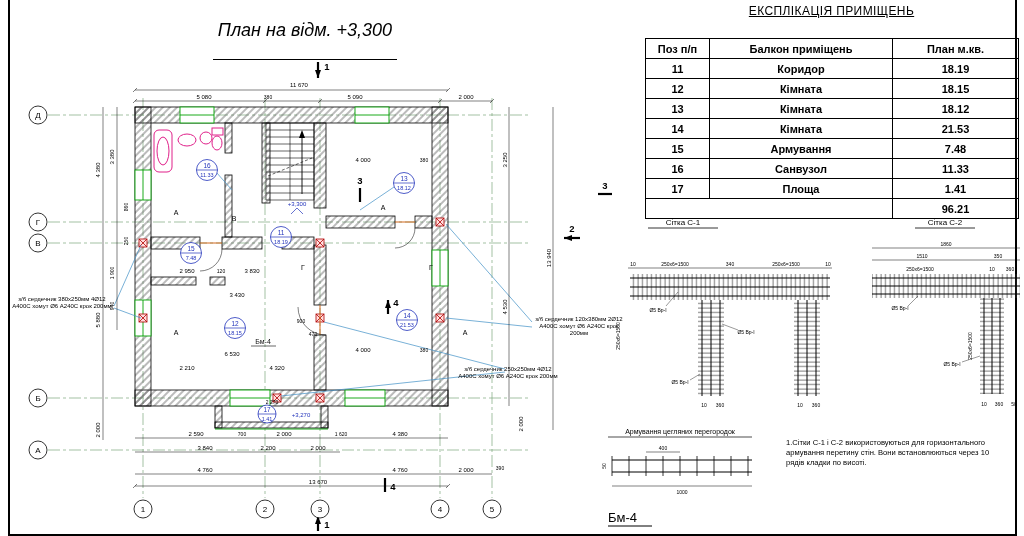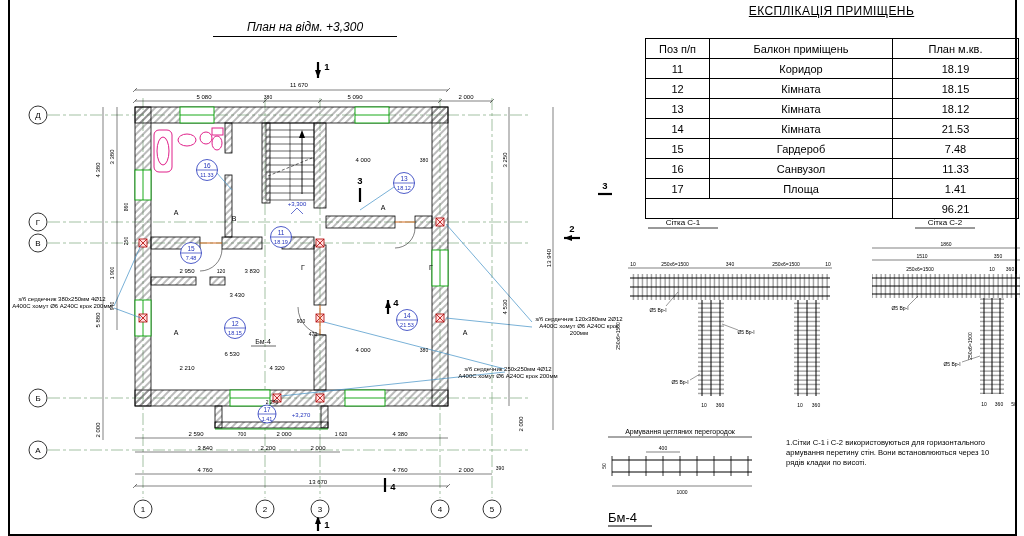--- a/index.html
+++ b/index.html
@@ -1,25 +1,25 @@
 <!DOCTYPE html>
 <html><head>
 <meta charset="utf-8">
 <style>
   *{margin:0;padding:0;box-sizing:border-box}
   html,body{background:#fff}
   .sheet{position:relative;width:1024px;height:536px;background:#fff;color:#000;
          font-family:"Liberation Sans",sans-serif;overflow:hidden}
   .frame{position:absolute;background:#000}
   .plan-title{position:absolute;left:213px;top:20px;width:184px;text-align:center;
-              font-size:12px;font-style:italic;border-bottom:1.2px solid #000;padding-bottom:2px}
+              font-size:18px;font-style:italic;border-bottom:1.2px solid #000;padding-bottom:18px}
   .expl{position:absolute;left:645px;top:4px;width:373px}
   .expl-title{text-align:center;font-size:12px;text-decoration:underline;margin-bottom:20px;letter-spacing:.4px}
   .expl table{border-collapse:collapse;width:100%;table-layout:fixed}
-  .expl th,.expl td{border:1px solid #000;font-size:11px;font-weight:400;text-align:center;
+  .expl th,.expl td{border:1px solid #000;font-size:11px;font-weight:700;text-align:center;
                     height:20px;padding:0 2px;overflow:hidden;white-space:nowrap}
   .expl col.c1{width:64px}.expl col.c2{width:183px}.expl col.c3{width:126px}
   .callout{position:absolute;font-size:6px;line-height:1.2;text-align:center}
   .notes{position:absolute;left:786px;top:438px;width:212px;font-size:7.6px;line-height:1.3}
   .notes p{margin-bottom:7px}
   svg{position:absolute}
   svg text{font-family:"Liberation Sans",sans-serif;fill:#000}
   .dim{font-size:6px}
   .dim-s{font-size:5px}
   .axis-label{font-size:8px}
@@ -72,21 +72,21 @@
             <td>Кімната</td>
             <td>18.12</td>
           </tr>
       <tr>
             <td>14</td>
             <td>Кімната</td>
             <td>21.53</td>
           </tr>
       <tr>
             <td>15</td>
-            <td>Гардероб</td>
+            <td>Армування</td>
             <td>7.48</td>
           </tr>
       <tr>
             <td>16</td>
             <td>Санвузол</td>
             <td>11.33</td>
           </tr>
       <tr>
             <td>17</td>
             <td>Площа</td>

